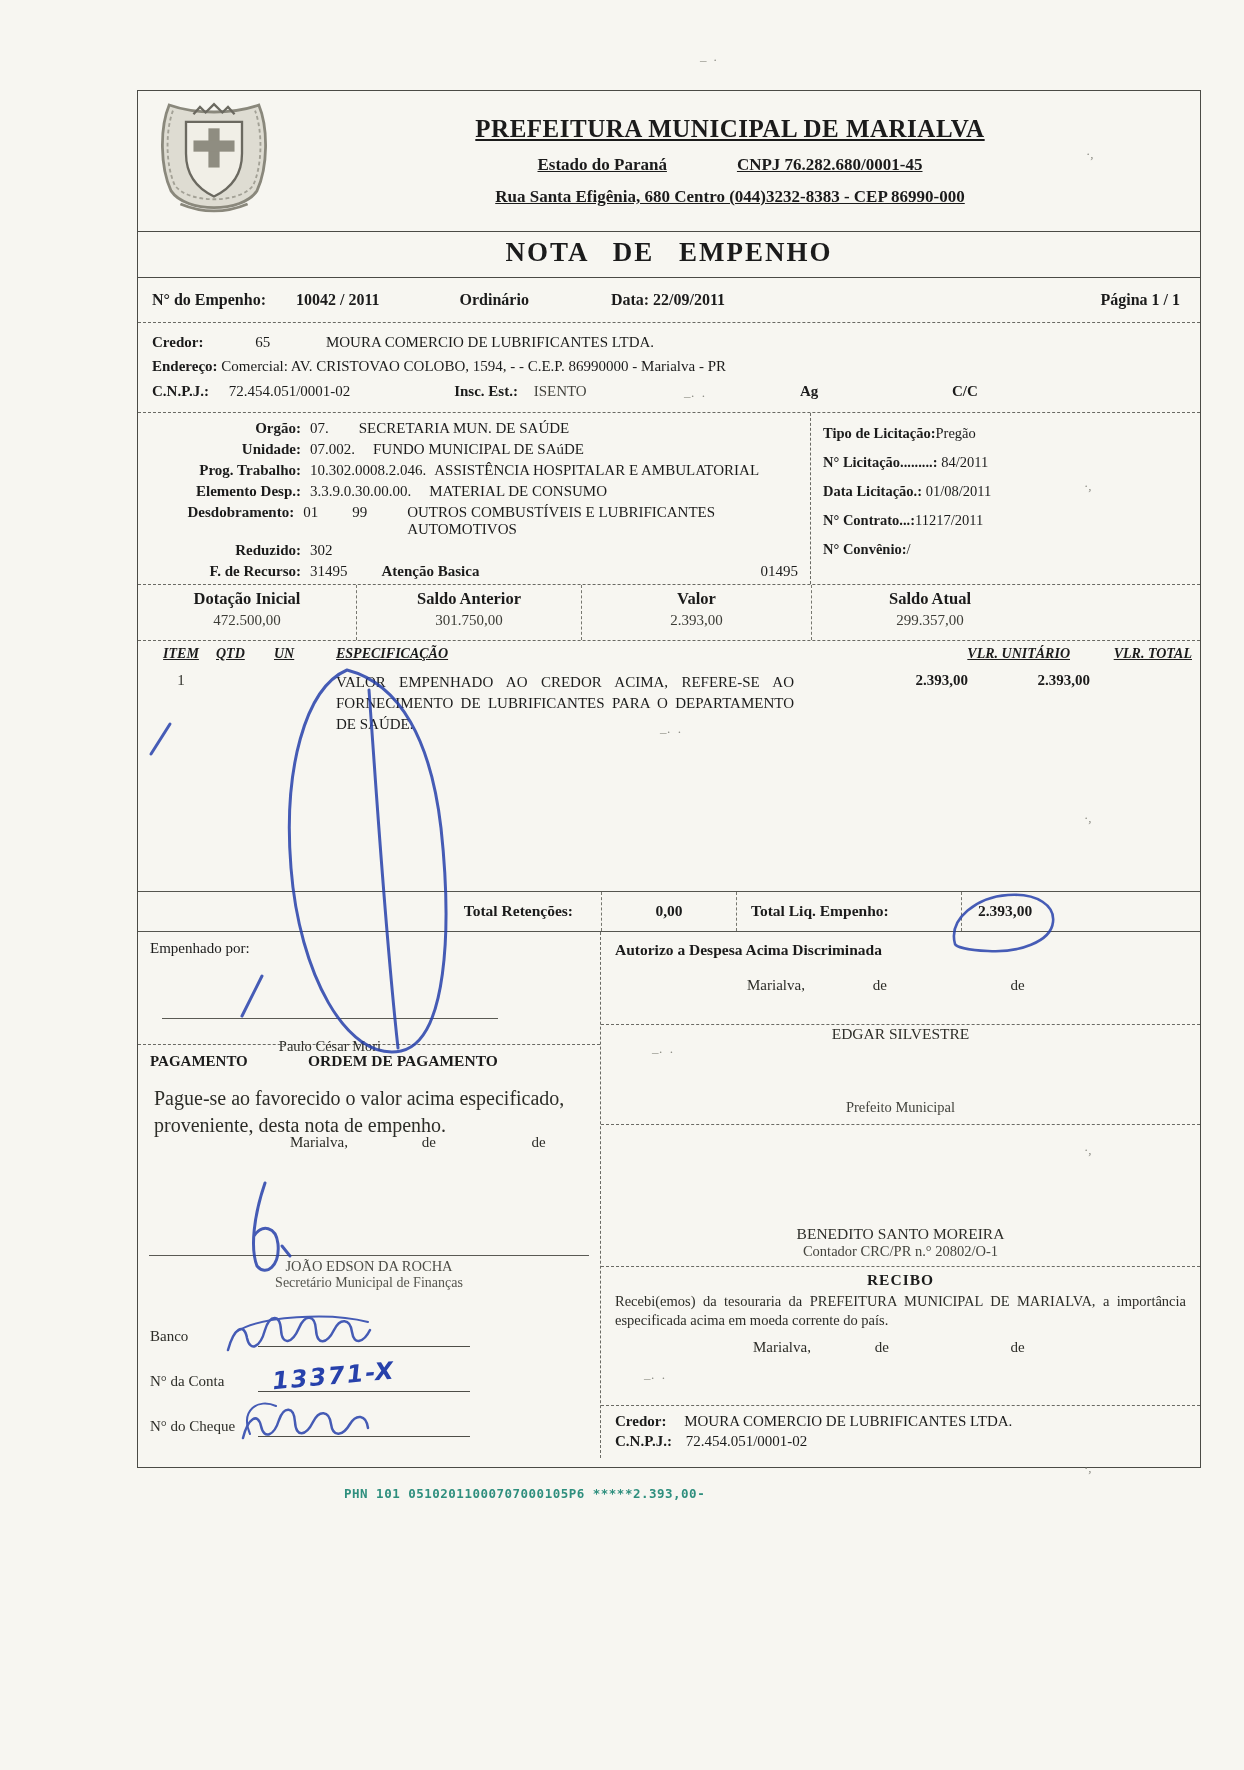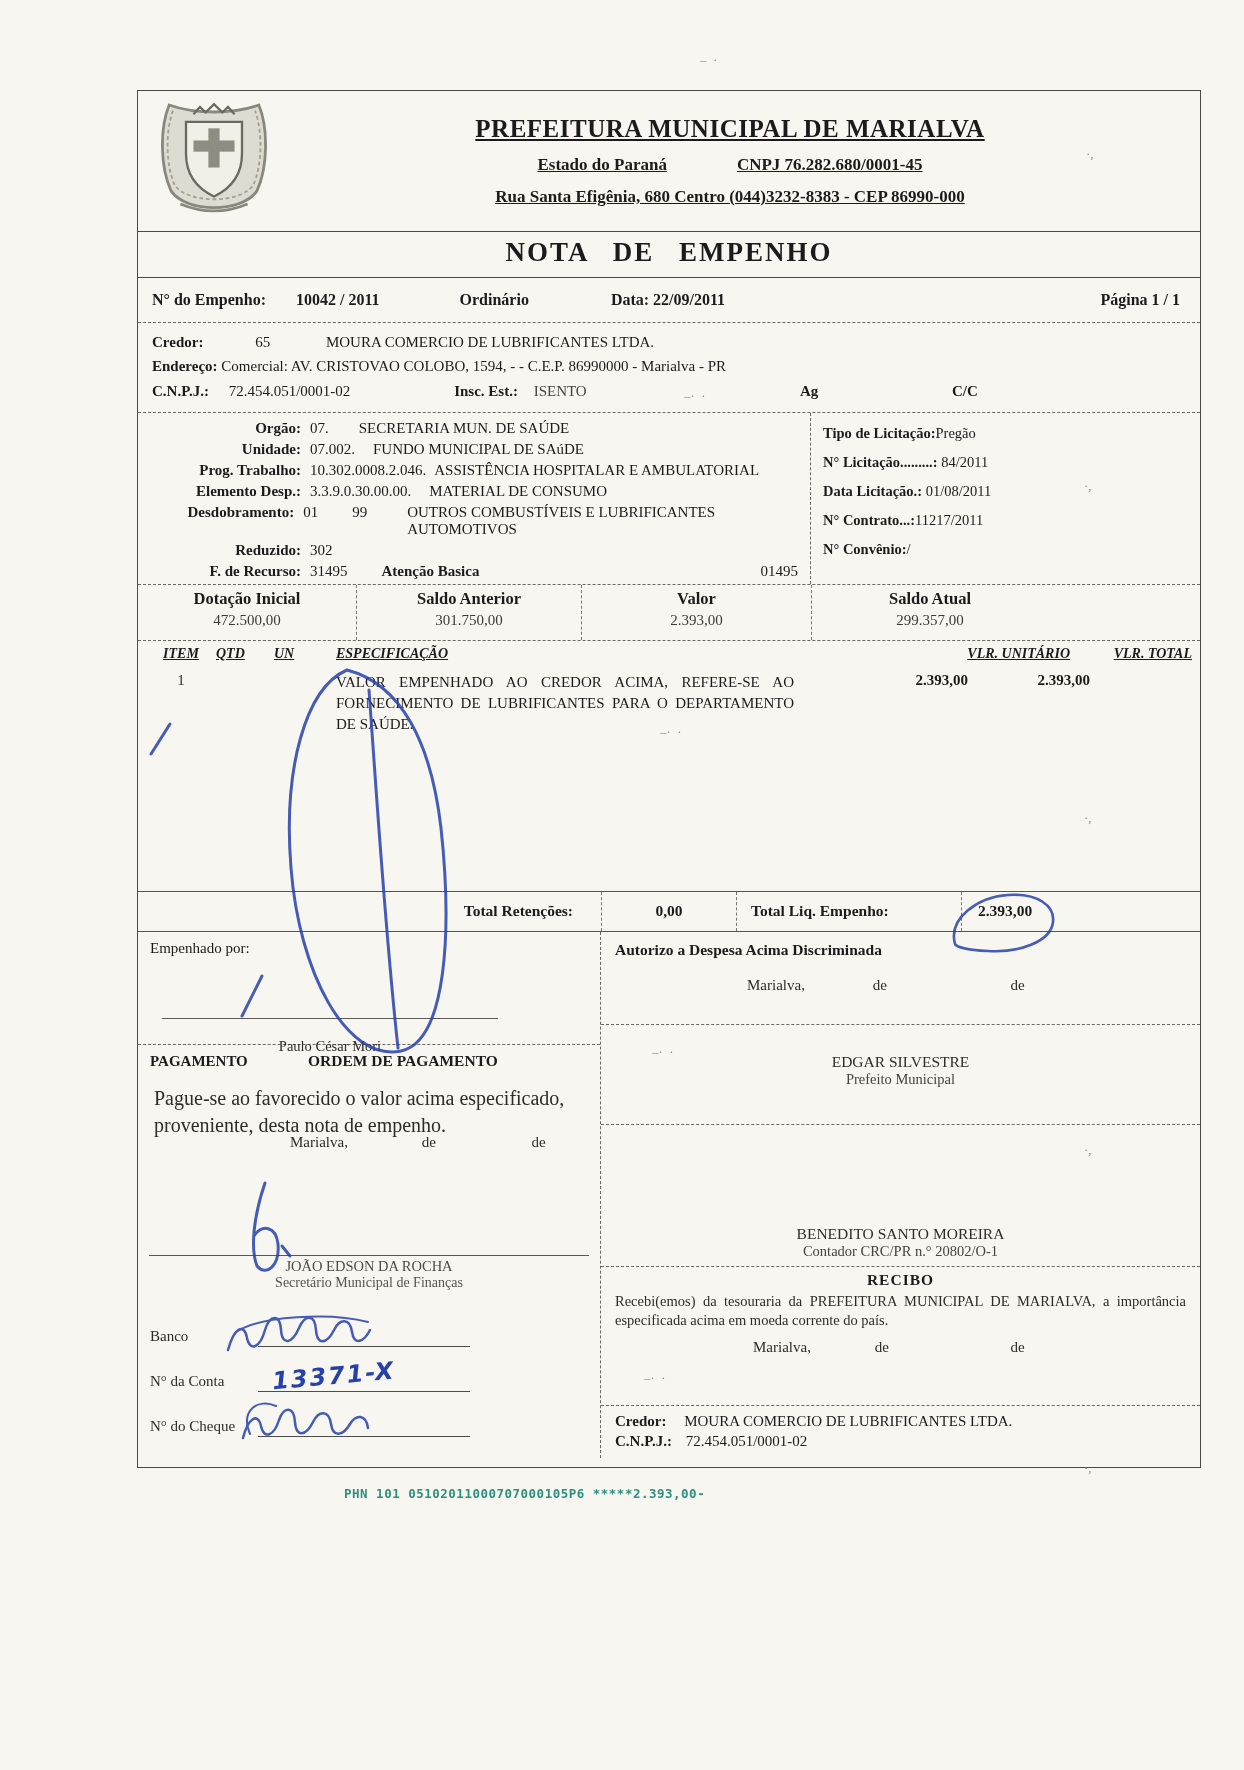--- a/index.html
+++ b/index.html
@@ -120,21 +120,21 @@
   .bank-label { width:100px; padding-bottom:2px; }
   .wline { border-bottom:1.4px solid #4e4e48; width:212px; margin-left:8px; position:relative; height:34px; }
   .hand { position:absolute; bottom:1px; left:14px; color:#2741ab; font-style:italic; font-weight:bold;
           font-size:24px; transform:rotate(-5deg); font-family:"DejaVu Sans", sans-serif; letter-spacing:2px; white-space:nowrap; }
 
   .br-aut { height:93px; padding:9px 14px 0; border-bottom:1.3px dashed #6a6a64; }
   .aut-title { font-weight:bold; font-size:15.5px; }
   .br-cidade { margin-top:18px; padding-left:132px; font-size:15px; color:#2d2d28; }
   .br-cidade .d1 { margin-left:64px; }
   .br-cidade .d2 { margin-left:120px; }
-  .br-pref { height:100px; border-bottom:1.3px dashed #6a6a64; display:flex; flex-direction:column; justify-content:center; text-align:center; padding-bottom:8px; }
+  .br-pref { height:100px; border-bottom:1.3px dashed #6a6a64; display:flex; flex-direction:column; justify-content:space-between; text-align:center; padding-bottom:8px; }
   .p-name { font-size:15.5px; color:#2e2e29; }
   .p-cargo { font-size:14.5px; color:#44443e; }
   .br-gap { height:100px; }
   .br-cont { height:42px; text-align:center; border-bottom:1.3px dashed #6a6a64; }
   .br-recibo { height:139px; border-bottom:1.3px dashed #6a6a64; padding:4px 14px 0; }
   .recibo-title { text-align:center; font-weight:bold; font-size:15.5px; letter-spacing:1px; margin-bottom:3px; }
   .recibo-text { font-size:14.5px; text-align:justify; line-height:1.32; color:#2d2d28; }
   .recibo-cidade { margin-top:9px; padding-left:138px; font-size:15px; color:#2d2d28; }
   .recibo-cidade .d1 { margin-left:60px; }
   .recibo-cidade .d2 { margin-left:118px; }

